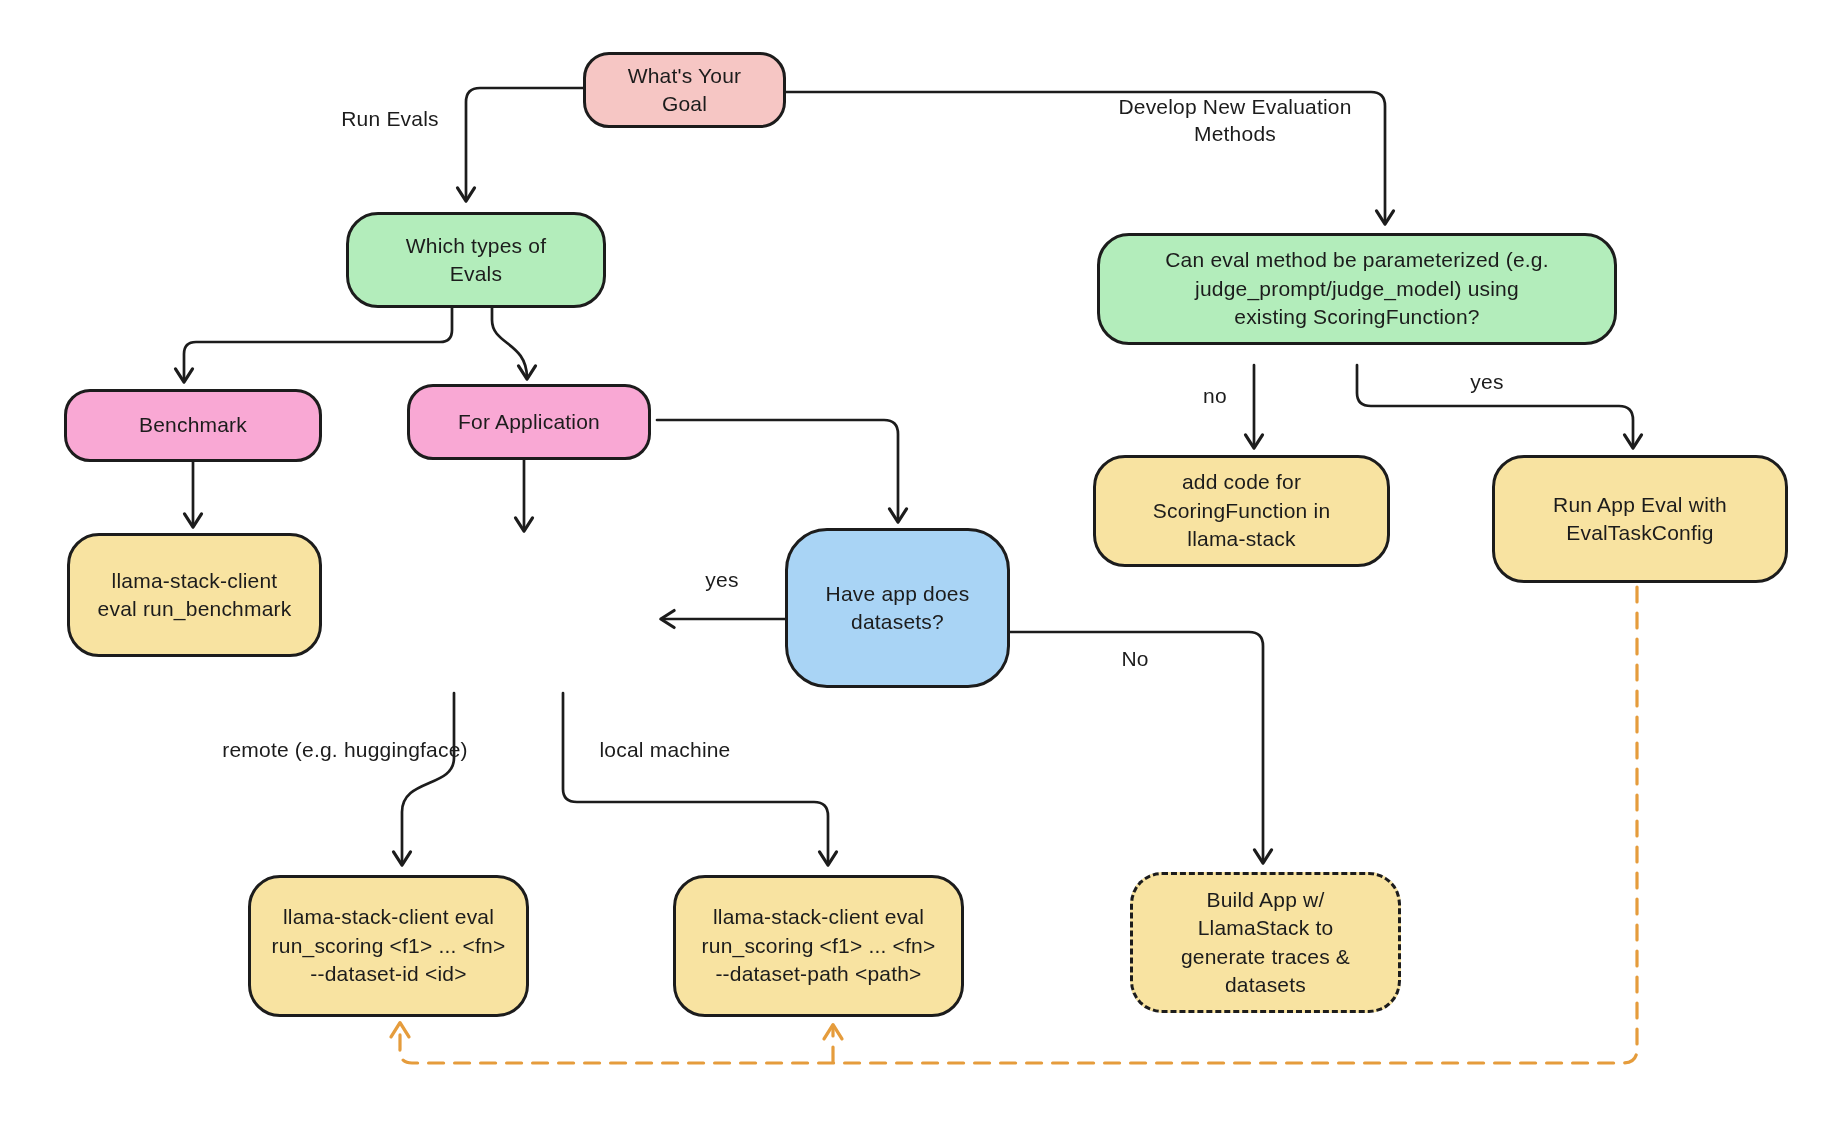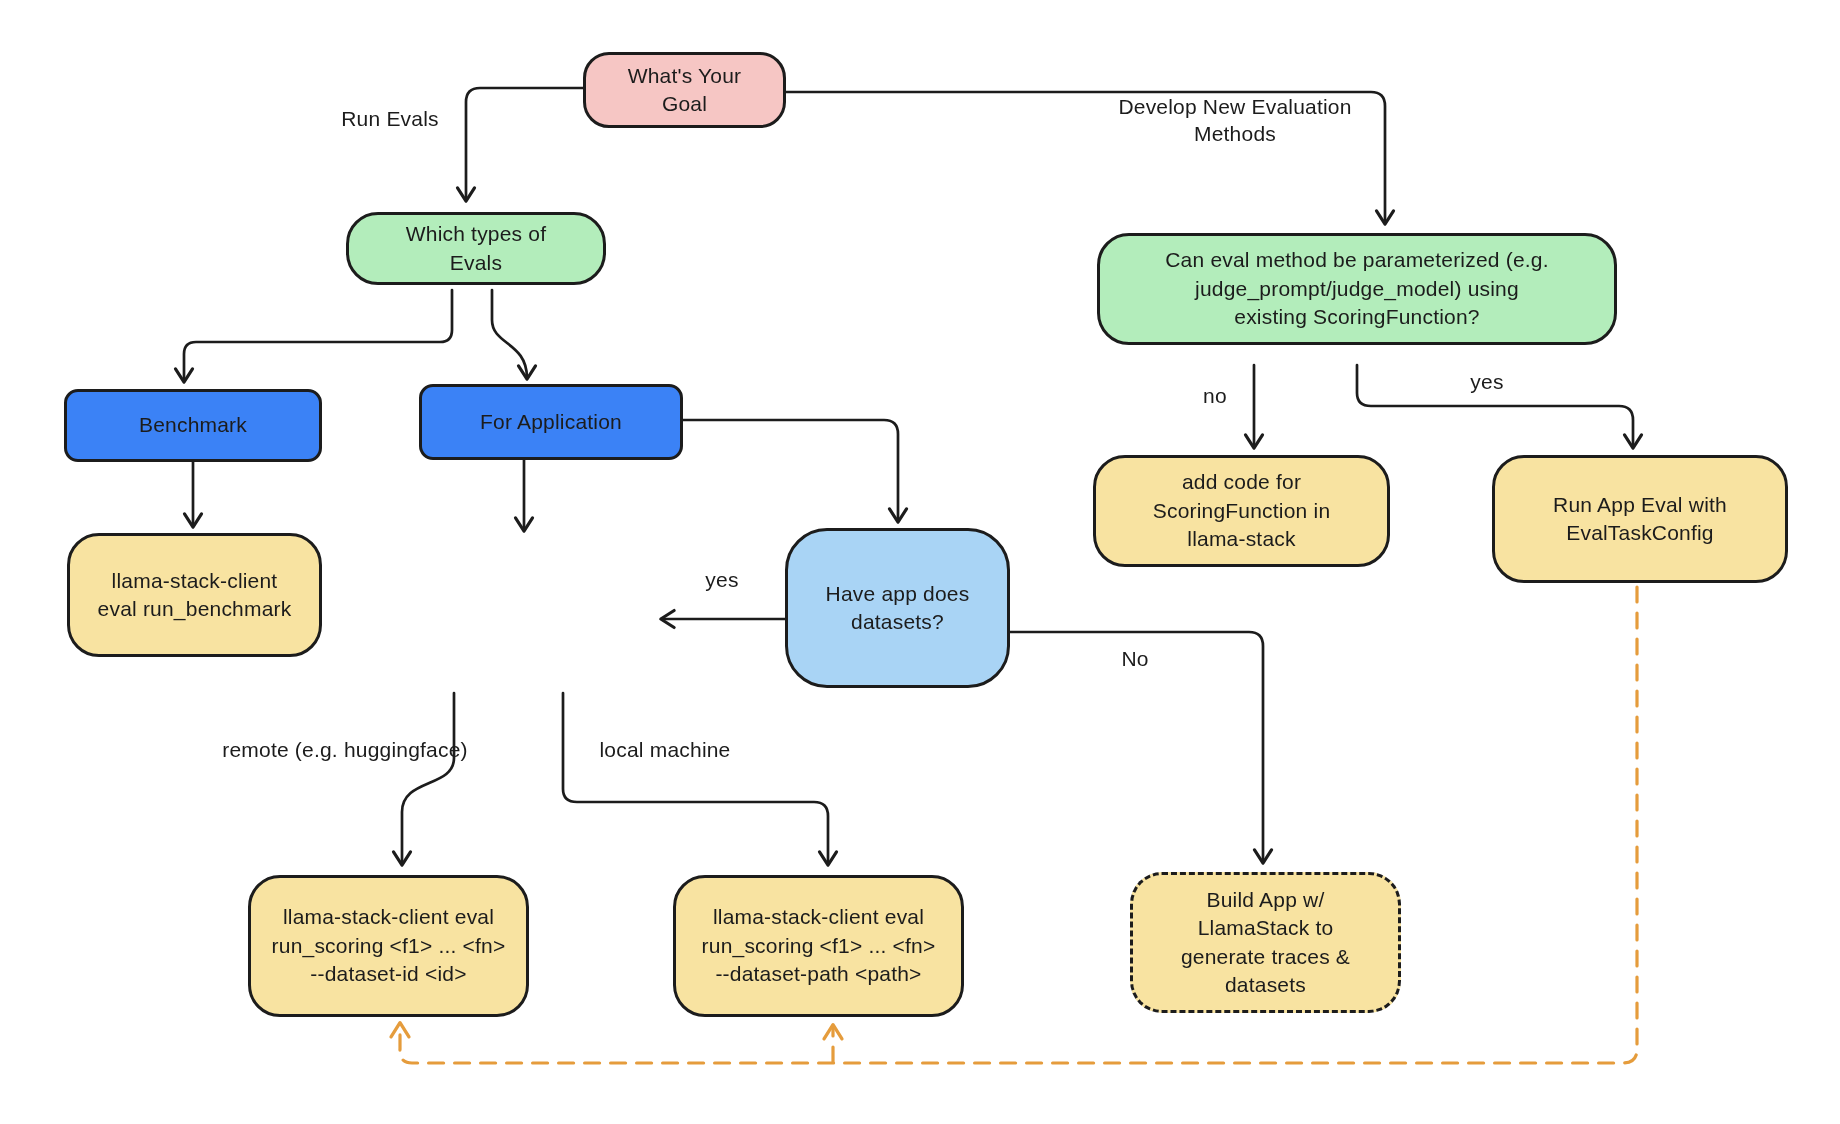--- a/index.html
+++ b/index.html
@@ -48,21 +48,21 @@
     background: #ffffff;
     font-size: 21px;
     line-height: 1.35;
     padding: 6px 10px;
     letter-spacing: 0.2px;
   }
   .node--pink   { background: var(--pink,   #f6c6c4); border-radius: 26px; }
   .node--green  { background: var(--green,  #b3edbb); }
   .node--blue   { background: var(--blue,   #a9d4f5); border-radius: 42px; }
   .node--yellow { background: var(--yellow, #f8e3a1); }
-  .node--white  { background: #3b82f6; border-radius: 14px; }
+  .node--white  { background: #f9a8d4; border-radius: 26px; }
   .node--dashed { border-style: dashed; }
   .edge-label {
     position: absolute;
     text-align: center;
     white-space: pre-line;
     font-size: 21px;
     line-height: 1.3;
     letter-spacing: 0.2px;
   }
 </style>
@@ -97,30 +97,30 @@
 
     <path class="edge-orange" marker-end="url(#mOrange)" d="M 1637 587 L 1637 1049 Q 1637 1063 1623 1063 L 412 1063 Q 399 1063 400 1049 L 400 1024"></path>
     <path class="edge-orange" marker-end="url(#mOrange)" d="M 833 1062 L 833 1026"></path>
   </svg>
 
   <div class="node node--pink" style="left:583px;top:52px;width:203px;height:76px">
     <span>What's Your
 Goal</span>
   </div>
 
-  <div class="node node--green" style="left:346px;top:212px;width:260px;height:73px">
+  <div class="node node--green" style="left:346px;top:212px;width:260px;height:96px">
     <span>Which types of
 Evals</span>
   </div>
 
   <div class="node node--white" style="left:64px;top:389px;width:258px;height:73px">
     <span>Benchmark</span>
   </div>
 
-  <div class="node node--white" style="left:419px;top:384px;width:264px;height:76px">
+  <div class="node node--white" style="left:407px;top:384px;width:244px;height:76px">
     <span>For Application</span>
   </div>
 
   <div class="node node--yellow" style="left:67px;top:533px;width:255px;height:124px">
     <span>llama-stack-client
 eval run_benchmark</span>
   </div>
 
 
   <div class="node node--blue" style="left:785px;top:528px;width:225px;height:160px">

